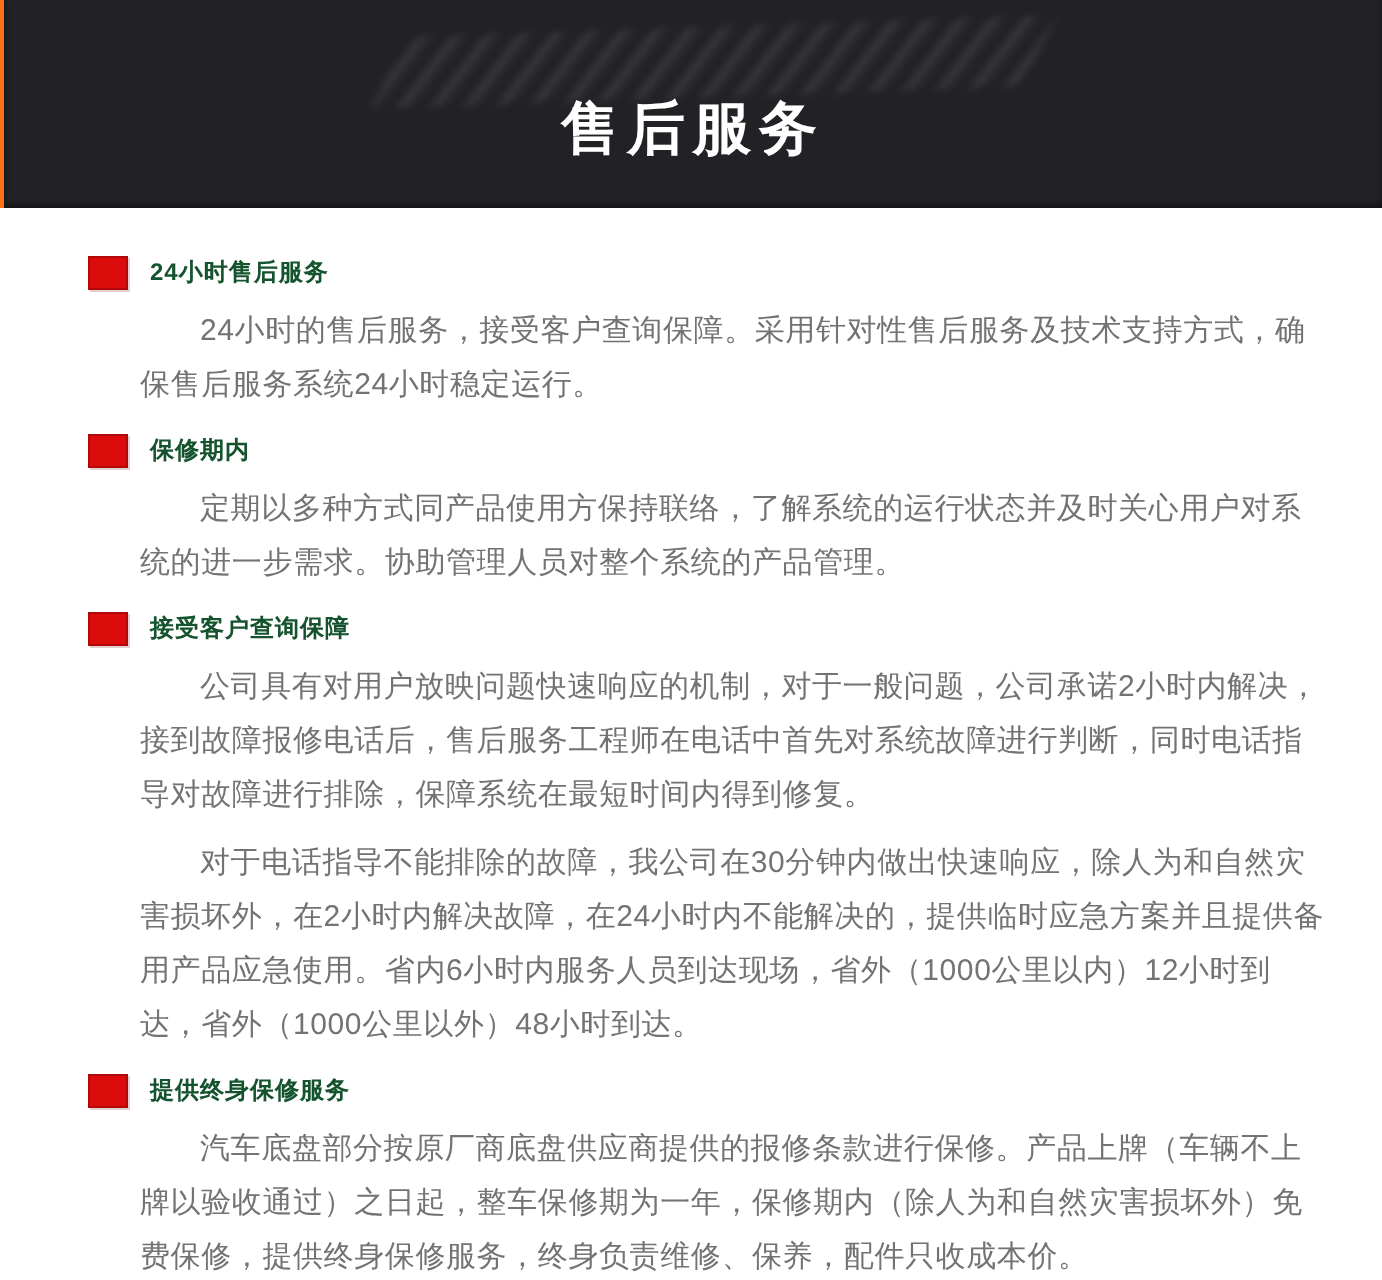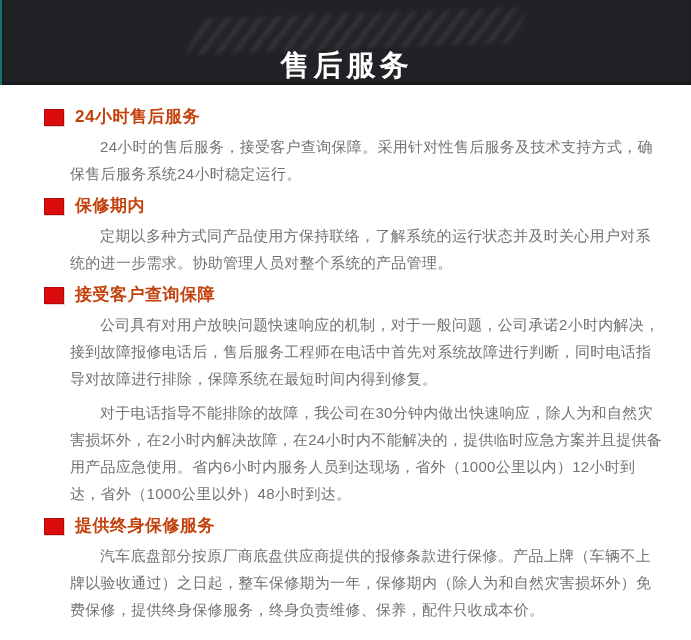--- a/index.html
+++ b/index.html
@@ -11,23 +11,23 @@
   .page {
     position: relative;
     width: 691px;
     height: 640px;
     background: #ffffff;
     overflow: hidden;
   }
   
   .banner {
     position: relative;
-    height: 85px;
+    height: 104px;
     background: #222226;
-    border-left: 2px solid #0f766e;
+    border-left: 2px solid #f97316;
     box-shadow: inset 0 -2px 3px rgba(0,0,0,0.45);
     overflow: hidden;
   }
   .banner-title {
     position: absolute;
     left: 0;
     right: 0;
     top: 48px;
     margin: 0;
     text-align: center;
@@ -66,24 +66,24 @@
   }
   .bullet {
     flex: 0 0 auto;
     width: 20px;
     height: 17px;
     background: #dd0c0c;
     box-shadow: inset 0 0 0 1px rgba(140,8,8,0.55), 1px 1px 0 rgba(180,120,120,0.35);
   }
   .sec-title {
     margin: 0;
-    font-size: 17px;
+    font-size: 12px;
     line-height: 20px;
     font-weight: 700;
-    color: #c2410c;
+    color: #14532d;
     letter-spacing: 0.5px;
     text-align: center;
   }
   .sec-para {
     margin: 0 0 7px 26px;
     font-size: 15px;
     line-height: 27px;
     color: #737373;
     text-indent: 2em;
     letter-spacing: 0.3px;

